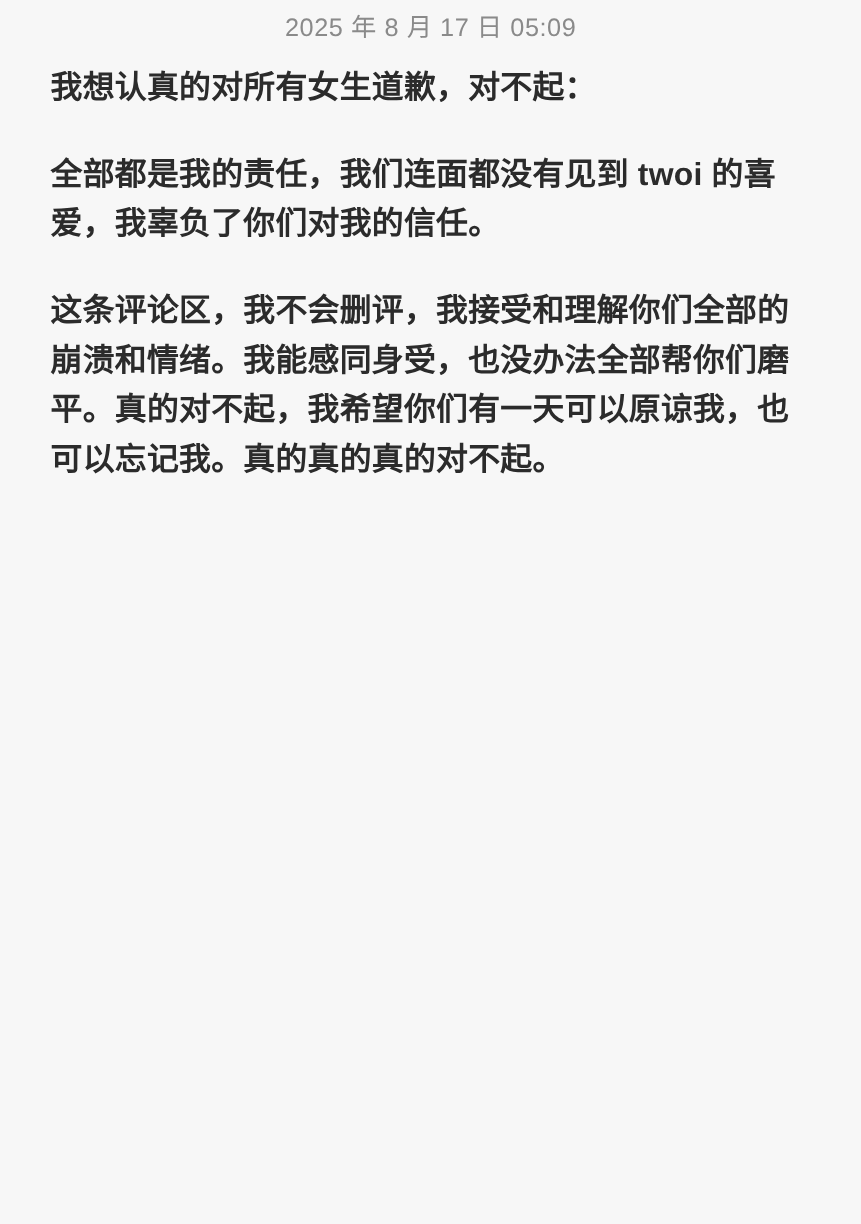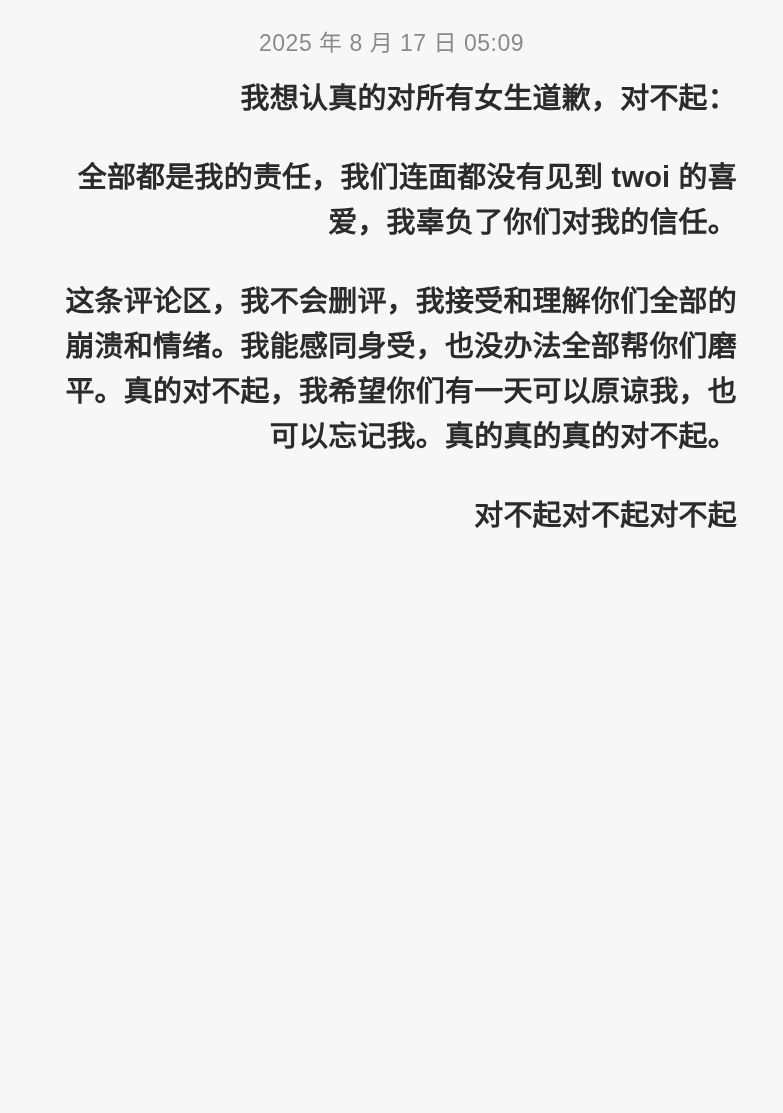--- a/index.html
+++ b/index.html
@@ -12,55 +12,53 @@
     height: 1113px;
     background: #f7f7f7;
     font-family: "Liberation Sans", "DejaVu Sans", sans-serif;
     color: #2b2b2b;
     overflow: hidden;
   }
   .page {
     width: 783px;
     min-height: 1113px;
     box-sizing: border-box;
-    padding: 20px 46px 30px 46px;
+    padding: 2px 46px 30px 46px;
     background: #f7f7f7;
   }
   .timestamp {
     text-align: center;
     color: #8a8a8a;
     font-size: 23px;
     letter-spacing: 0.5px;
     margin: 4px 0 18px 0;
     font-weight: 400;
   }
   .post-body {
     font-size: 29px;
     line-height: 1.55;
     font-weight: 700;
     color: #2b2b2b;
     letter-spacing: 0.2px;
     word-break: break-word;
-    text-align: right;
   }
   .paragraph {
     margin: 0 0 34px 0;
     white-space: pre-wrap;
   }
   .paragraph:last-child {
     margin-bottom: 0;
   }
 </style>
 </head>
 <body>
 
 <div class="page">
 
   <div class="timestamp">2025 年 8 月 17 日 05:09</div>
 
   <div class="post-body">
     <p class="paragraph">我想认真的对所有女生道歉，对不起：</p>
     <p class="paragraph">全部都是我的责任，我们连面都没有见到 twoi 的喜爱，我辜负了你们对我的信任。</p>
     <p class="paragraph">这条评论区，我不会删评，我接受和理解你们全部的崩溃和情绪。我能感同身受，也没办法全部帮你们磨平。真的对不起，我希望你们有一天可以原谅我，也可以忘记我。真的真的真的对不起。</p>
-    <p class="paragraph">对不起对不起对不起</p>
   </div>
 
 </div>
 
 </body></html>

